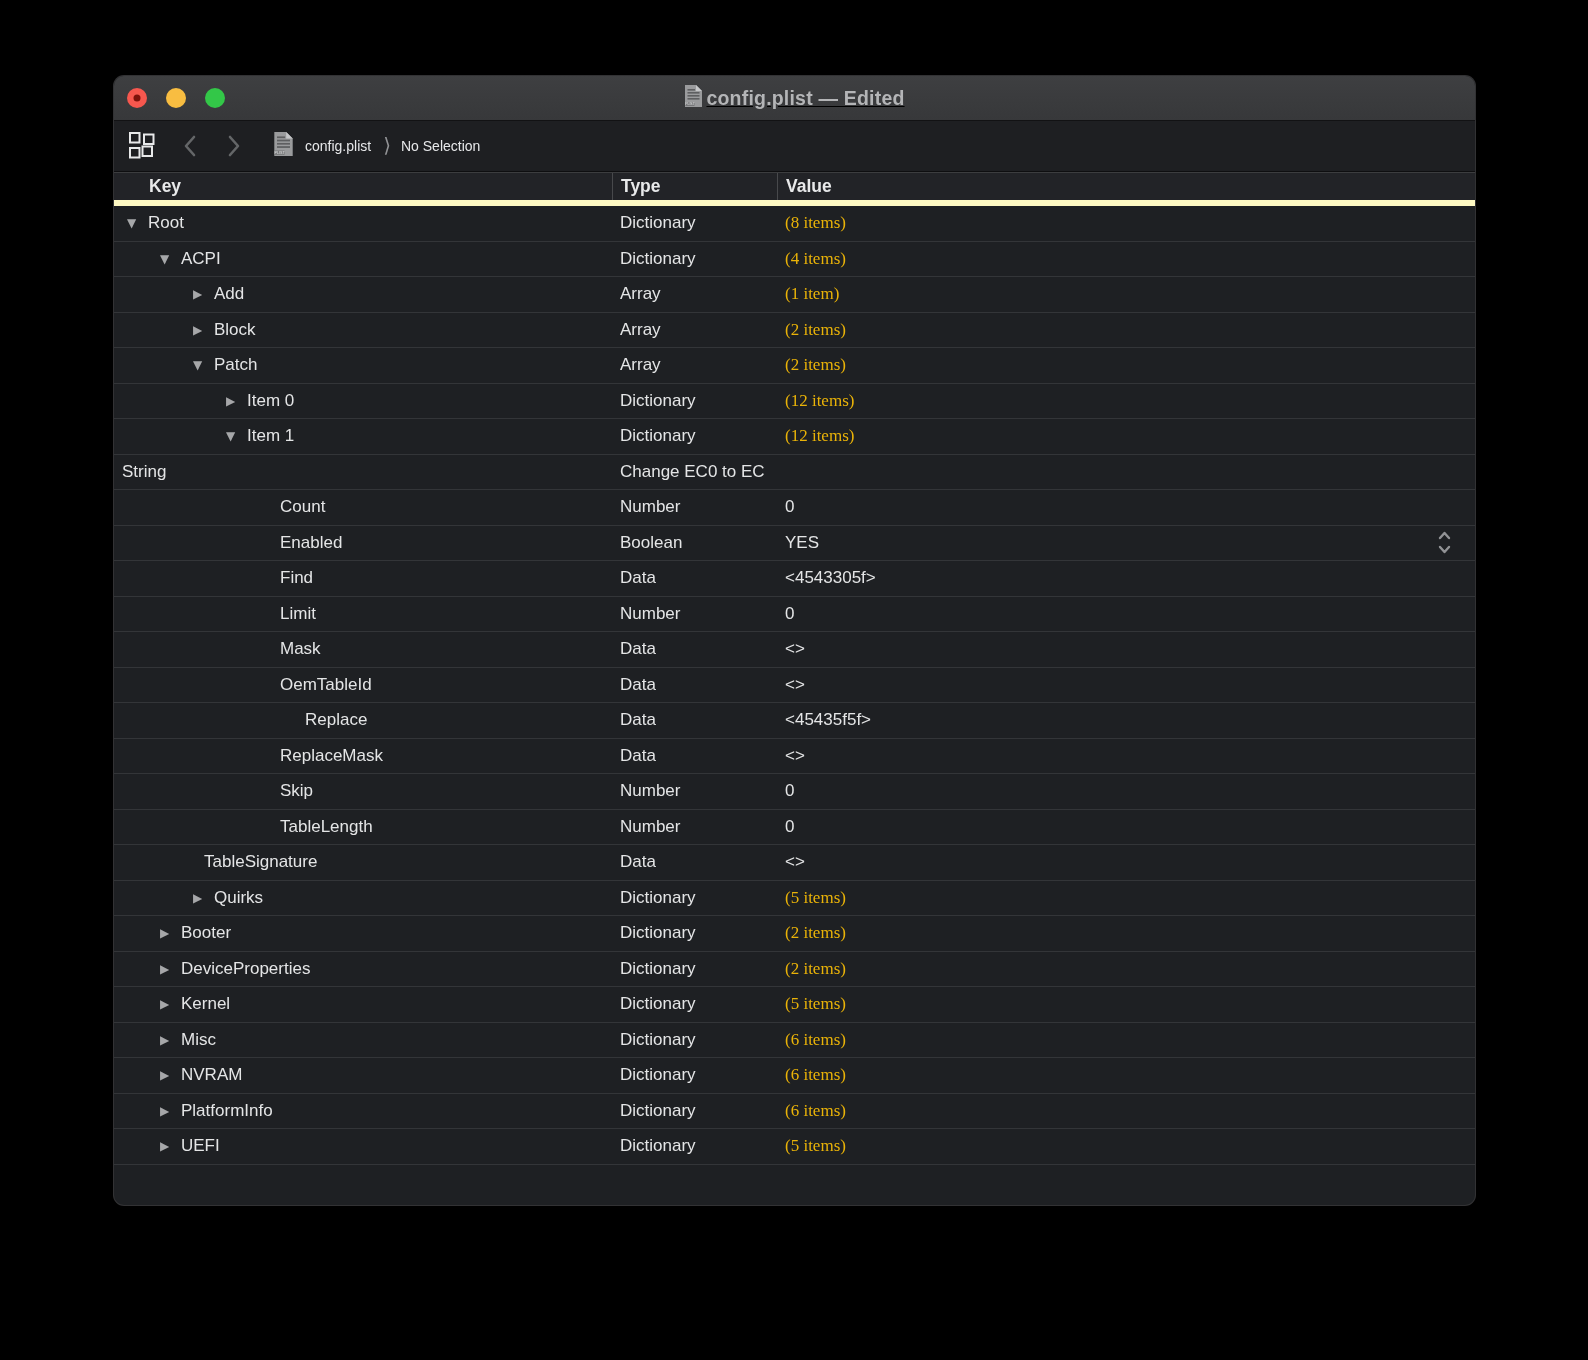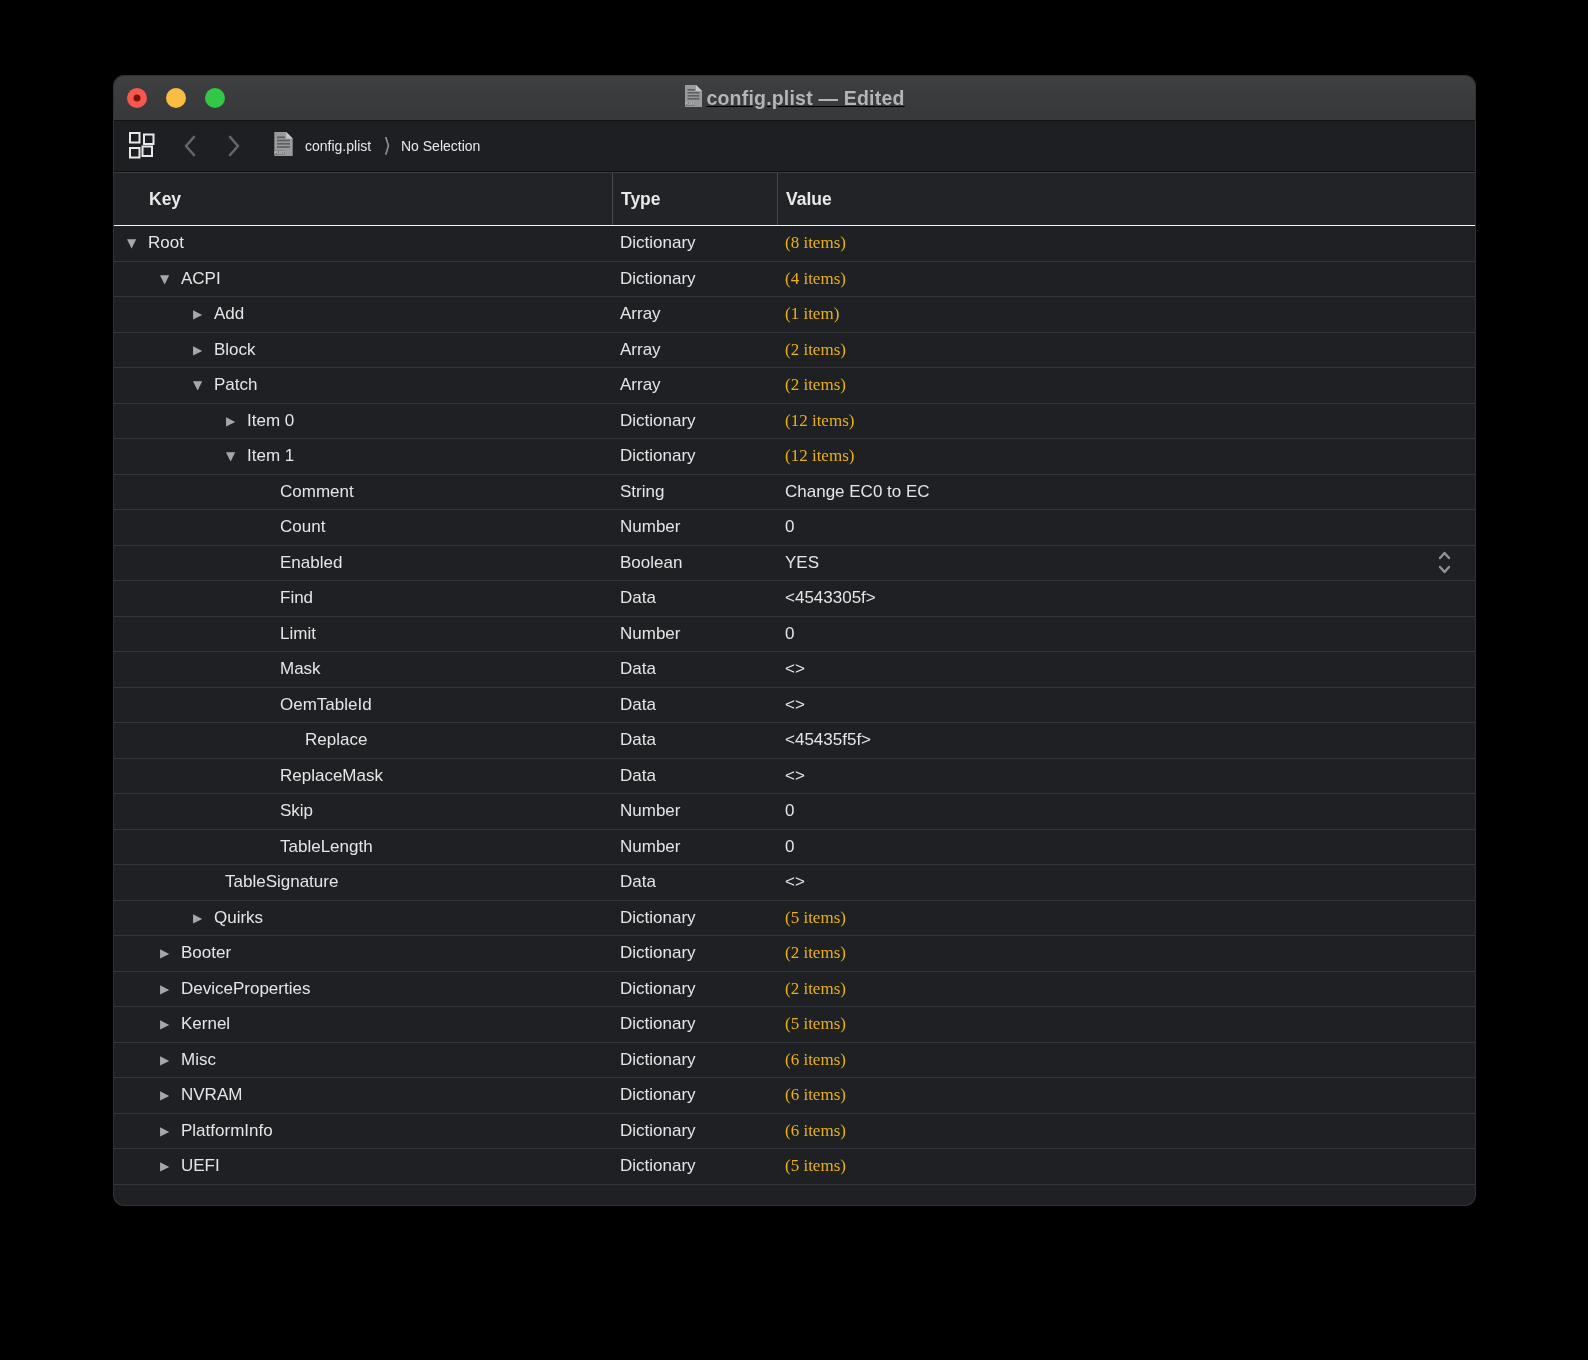--- a/index.html
+++ b/index.html
@@ -60,24 +60,24 @@
   .grid-btn { width: 32px; height: 32px; display: flex; align-items: center; justify-content: center; }
   .nav-chevron { width: 18px; height: 26px; display: flex; align-items: center; justify-content: center; }
   .nav-back { margin-left: 22px; }
   .nav-fwd  { margin-left: 26px; }
   .crumb-file-icon { margin-left: 30px; }
   .crumb-text { color: #e7e8ea; font-size: 14px; margin-left: 11px; }
   .crumb-sep { color: #919295; font-size: 20px; margin: 0 10px 2px 12px; font-family: "DejaVu Sans", sans-serif; }
 
   
   .table-header {
-    height: 54px;
+    height: 34px;
     background: #222327;
     border-top: 1px solid #3c3d3f;
-    border-bottom: 1px solid #fef9c3;
+    border-bottom: 6px solid #fef9c3;
     display: grid;
     grid-template-columns: 498px 165px 1fr;
     align-items: center;
   }
   .th { color: #e8e9ea; font-size: 17.5px; font-weight: 600; height: 100%; display: flex; align-items: center; }
   .th.key { padding-left: 35px; }
   .th.type, .th.value { border-left: 1px solid #48494c; padding-left: 8px; }
 
   
   .rows { background: #1e2023; }
@@ -245,24 +245,20 @@
       <span class="disclosure">▼</span>
       <span class="key-text">Item 1</span>
     </div>
     <div class="type-cell">Dictionary</div>
     <div class="value-cell">
       <span class="value-text muted">(12 items)</span>
 
     </div>
   </div>
       <div class="row">
-    <div class="key-cell" style="padding-left: 145px;">
-      <span class="disclosure"></span>
-      <span class="key-text">Comment</span>
-    </div>
     <div class="type-cell">String</div>
     <div class="value-cell">
       <span class="value-text">Change EC0 to EC</span>
 
     </div>
   </div>
       <div class="row">
     <div class="key-cell" style="padding-left: 145px;">
       <span class="disclosure"></span>
       <span class="key-text">Count</span>
@@ -371,21 +367,21 @@
       <span class="disclosure"></span>
       <span class="key-text">TableLength</span>
     </div>
     <div class="type-cell">Number</div>
     <div class="value-cell">
       <span class="value-text">0</span>
 
     </div>
   </div>
       <div class="row">
-    <div class="key-cell" style="padding-left: 90px;">
+    <div class="key-cell" style="padding-left: 69px;">
       <span class="disclosure"></span>
       <span class="key-text">TableSignature</span>
     </div>
     <div class="type-cell">Data</div>
     <div class="value-cell">
       <span class="value-text">&lt;&gt;</span>
 
     </div>
   </div>
       <div class="row">

